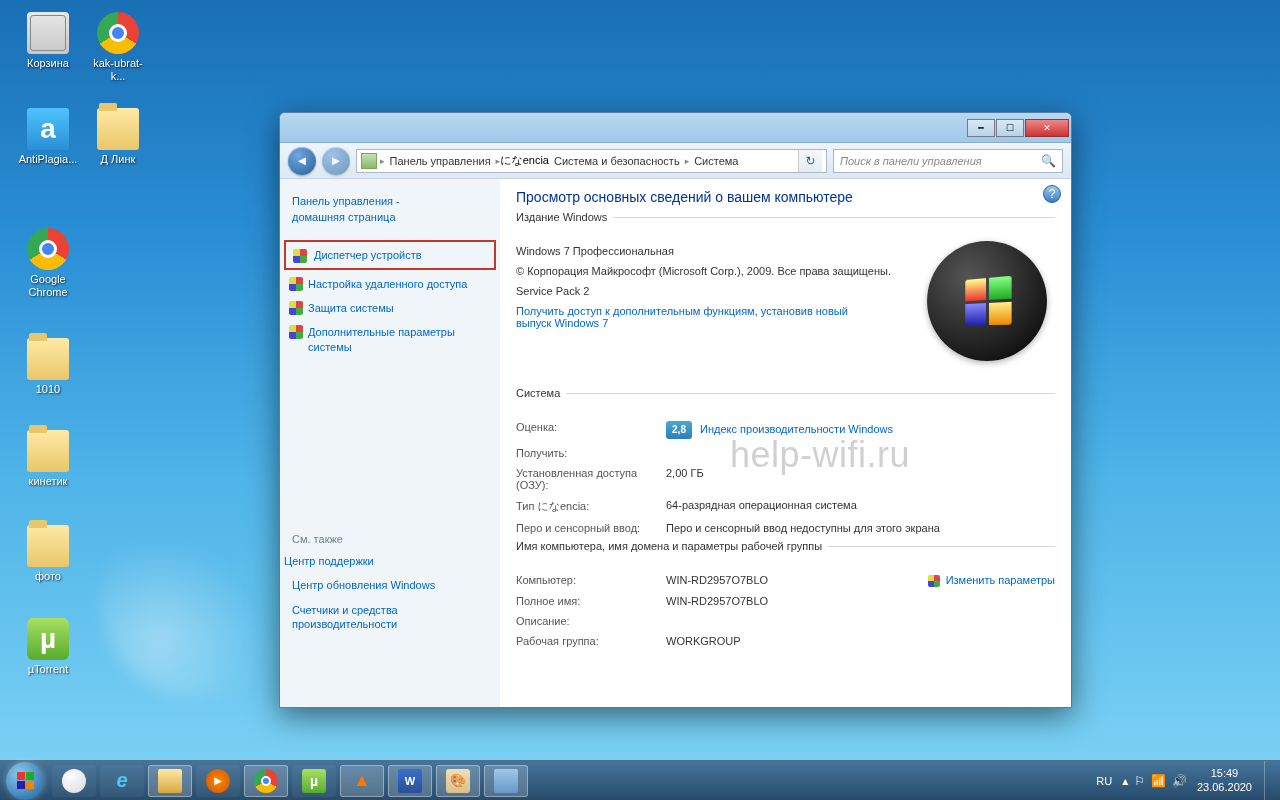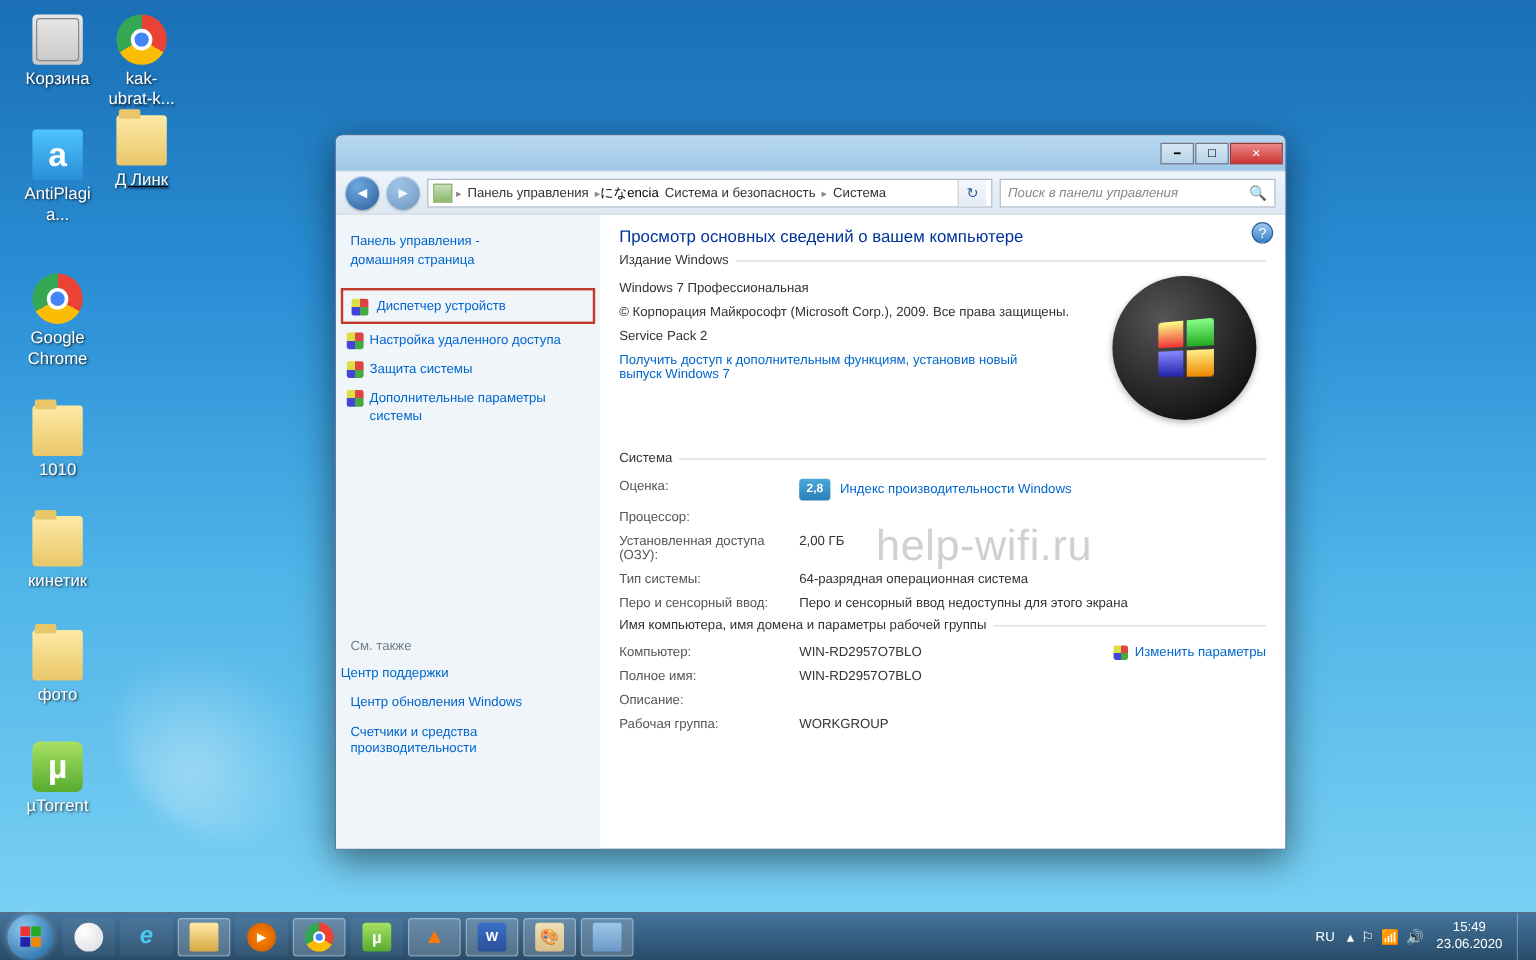--- a/index.html
+++ b/index.html
@@ -1,21 +1,21 @@
 <!DOCTYPE html>
 <html><head>
 <meta charset="utf-8">
 <style>
 * { margin: 0; padding: 0; box-sizing: border-box; font-family: "Segoe UI", Tahoma, sans-serif; }
 body { width: 1280px; height: 800px; overflow: hidden; background: linear-gradient(to bottom, #1a6fb5 0%, #2a8fd5 30%, #4fb4e8 60%, #7fd4f5 100%); position: relative; }
 .desktop { position: absolute; inset: 0; }
 .wallpaper-swirl { position: absolute; bottom: 100px; left: 100px; width: 200px; height: 200px; background: radial-gradient(ellipse at 30% 70%, rgba(255,255,255,0.35), transparent 50%); filter: blur(8px); border-radius: 50%; }
 .desktop-icon { position: absolute; width: 60px; text-align: center; cursor: pointer; }
 .desktop-icon .ic { width: 42px; height: 42px; margin: 0 auto 3px; display: flex; align-items: center; justify-content: center; font-size: 28px; }
-.desktop-icon .label { color: #fff; font-size: 14px; text-shadow: 1px 1px 2px rgba(0,0,0,0.8); word-break: break-word; line-height: 1.2; }
+.desktop-icon .label { color: #fff; font-size: 11px; text-shadow: 1px 1px 2px rgba(0,0,0,0.8); word-break: break-word; line-height: 1.2; }
 .ic-recycle { background: linear-gradient(#e8e8e8,#c8c8c8); border-radius: 4px; position: relative; }
 .ic-recycle::after { content: ""; position: absolute; top: 3px; left: 3px; right: 3px; bottom: 3px; border: 1px solid #888; border-radius: 3px; }
 .ic-chrome { border-radius: 50%; background: conic-gradient(#ea4335 0 120deg, #fbbc05 120deg 240deg, #34a853 240deg 360deg); position: relative; }
 .ic-chrome::after { content: ""; position: absolute; inset: 12px; background: #4285f4; border: 3px solid #fff; border-radius: 50%; }
 .ic-folder { background: linear-gradient(#ffe9a6,#e8c76a); border-radius: 3px; position: relative; }
 .ic-folder::before { content: ""; position: absolute; top: -5px; left: 2px; width: 18px; height: 8px; background: #e8c76a; border-radius: 2px 2px 0 0; }
 .ic-antip { background: linear-gradient(#4ec3ff,#2a8fd5); border-radius: 3px; color: #fff; font-weight: bold; font-size: 18px; }
 .ic-utorrent { background: linear-gradient(#a8e063,#56ab2f); border-radius: 6px; color: #fff; font-weight: bold; font-size: 22px; }
 
 
@@ -38,21 +38,21 @@
 .side-link { padding: 5px 10px 5px 28px; color: #0066cc; cursor: pointer; position: relative; line-height: 1.3; }
 .side-link.home { color: #0066cc; padding-left: 12px; padding-bottom: 2px; }
 .side-link.home2 { padding-left: 12px; padding-top: 0; }
 .side-link .shield { position: absolute; left: 9px; top: 5px; width: 14px; height: 14px; background: conic-gradient(#d44 0 90deg, #4a4 90deg 180deg, #44d 180deg 270deg, #dd4 270deg 360deg); border-radius: 2px; }
 .side-link.highlighted { border: 2px solid #c0392b; padding: 6px 10px 6px 28px; margin: 2px 4px; }
 .side-link.highlighted .shield { left: 7px; top: 7px; }
 .side-section { padding: 4px 12px; color: #70808c; font-size: 11px; }
 .content { flex: 1; padding: 10px 16px; font-size: 11px; color: #333; overflow: auto; position: relative; }
 .content h1 { font-size: 14px; color: #003399; font-weight: normal; margin-bottom: 12px; }
 .help-icon { position: absolute; right: 10px; top: 6px; width: 18px; height: 18px; border-radius: 50%; background: linear-gradient(#9ec9f0,#3a7fc8); color: #fff; font-size: 12px; display: flex; align-items: center; justify-content: center; cursor: pointer; border: 1px solid #2a5f9a; }
-.group { position: relative; border-top: 1px solid #d8d8d8; padding-top: 12px; margin-top: 8px; }
+.group { position: relative; border-top: 1px solid #d8d8d8; padding-top: 23px; margin-top: 8px; }
 .group-title { position: absolute; top: -7px; left: 0; background: #fff; padding-right: 6px; color: #333; font-size: 11px; }
 .win-logo { float: right; width: 120px; height: 120px; margin: 0 8px 8px 16px; border-radius: 50%; background: radial-gradient(circle at 35% 30%, #555,#000); display: flex; align-items: center; justify-content: center; position: relative; box-shadow: 0 2px 6px rgba(0,0,0,0.3); }
 .win-flag { display: grid; grid-template-columns: 22px 22px; grid-template-rows: 22px 22px; gap: 3px; transform: perspective(100px) rotateY(-10deg) skewY(-3deg); }
 .win-flag div:nth-child(1){ background: linear-gradient(#ff8,#e33); border-radius: 3px 0 0 0; }
 .win-flag div:nth-child(2){ background: linear-gradient(#8f8,#2a2); border-radius: 0 3px 0 0; }
 .win-flag div:nth-child(3){ background: linear-gradient(#88f,#22a); border-radius: 0 0 0 3px; }
 .win-flag div:nth-child(4){ background: linear-gradient(#fe8,#e80); border-radius: 0 0 3px 0; }
 .info-row { display: flex; padding: 4px 0; }
 .info-row .lbl { width: 150px; color: #555; }
 .info-row .val { flex: 1; color: #333; }
@@ -100,21 +100,21 @@
     <div class="label">Корзина</div>
   </div>
   <div class="desktop-icon" style="left:88px; top:12px;">
     <div class="ic ic-chrome"></div>
     <div class="label">kak-ubrat-k...</div>
   </div>
   <div class="desktop-icon" style="left:18px; top:108px;">
     <div class="ic ic-antip">a</div>
     <div class="label">AntiPlagia...</div>
   </div>
-  <div class="desktop-icon" style="left:88px; top:96px;text-decoration:underline;">
+  <div class="desktop-icon" style="left:88px; top:108px;">
     <div class="ic ic-folder"></div>
     <div class="label">Д Линк</div>
   </div>
   <div class="desktop-icon" style="left:18px; top:228px;">
     <div class="ic ic-chrome"></div>
     <div class="label">Google Chrome</div>
   </div>
   <div class="desktop-icon" style="left:18px; top:338px;">
     <div class="ic ic-folder"></div>
     <div class="label">1010</div>
@@ -211,28 +211,28 @@
         <div class="group" style="margin-top:24px">
           <span class="group-title">Система</span>
           <div class="info-row">
             <div class="lbl">Оценка:</div>
             <div class="val">
               <span class="rating-badge">2,8</span>
               <span class="link">Индекс производительности Windows</span>
             </div>
           </div>
           <div class="info-row">
-            <div class="lbl">Процессор:</div>
+            <div class="lbl">Получить:</div>
           </div>
           <div class="info-row">
             <div class="lbl">Установленная доступа (ОЗУ):</div>
             <div class="val">2,00 ГБ</div>
           </div>
           <div class="info-row">
-            <div class="lbl">Тип системы:</div>
+            <div class="lbl">Тип になencia:</div>
             <div class="val">64-разрядная операционная система</div>
           </div>
           <div class="info-row">
             <div class="lbl">Перо и сенсорный ввод:</div>
             <div class="val">Перо и сенсорный ввод недоступны для этого экрана</div>
           </div>
         </div>
 
         <div class="group">
           <span class="group-title">Имя компьютера, имя домена и параметры рабочей группы</span>

